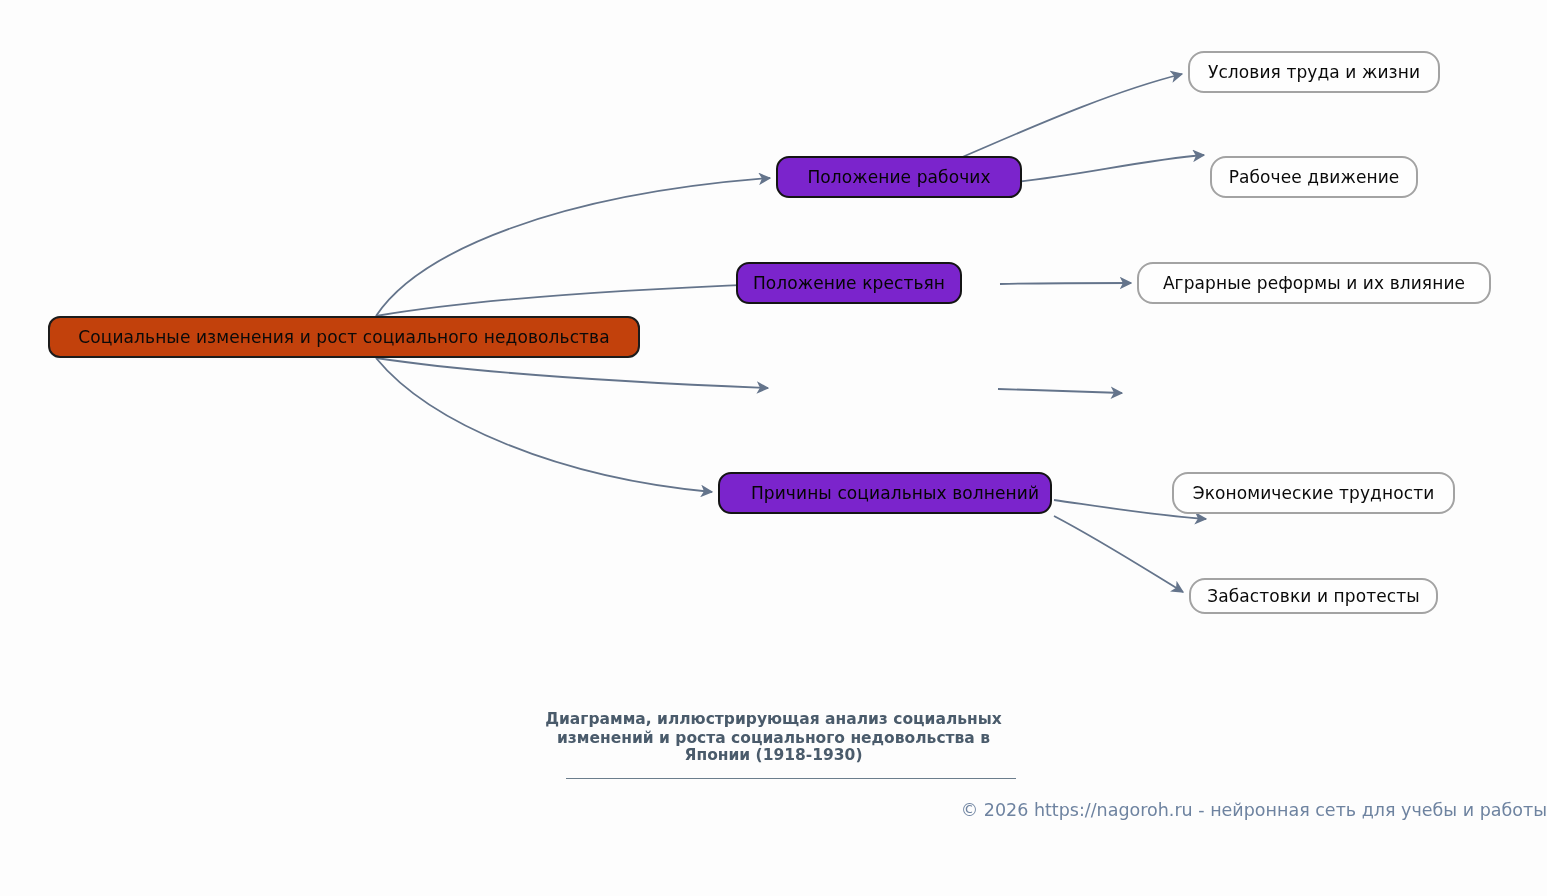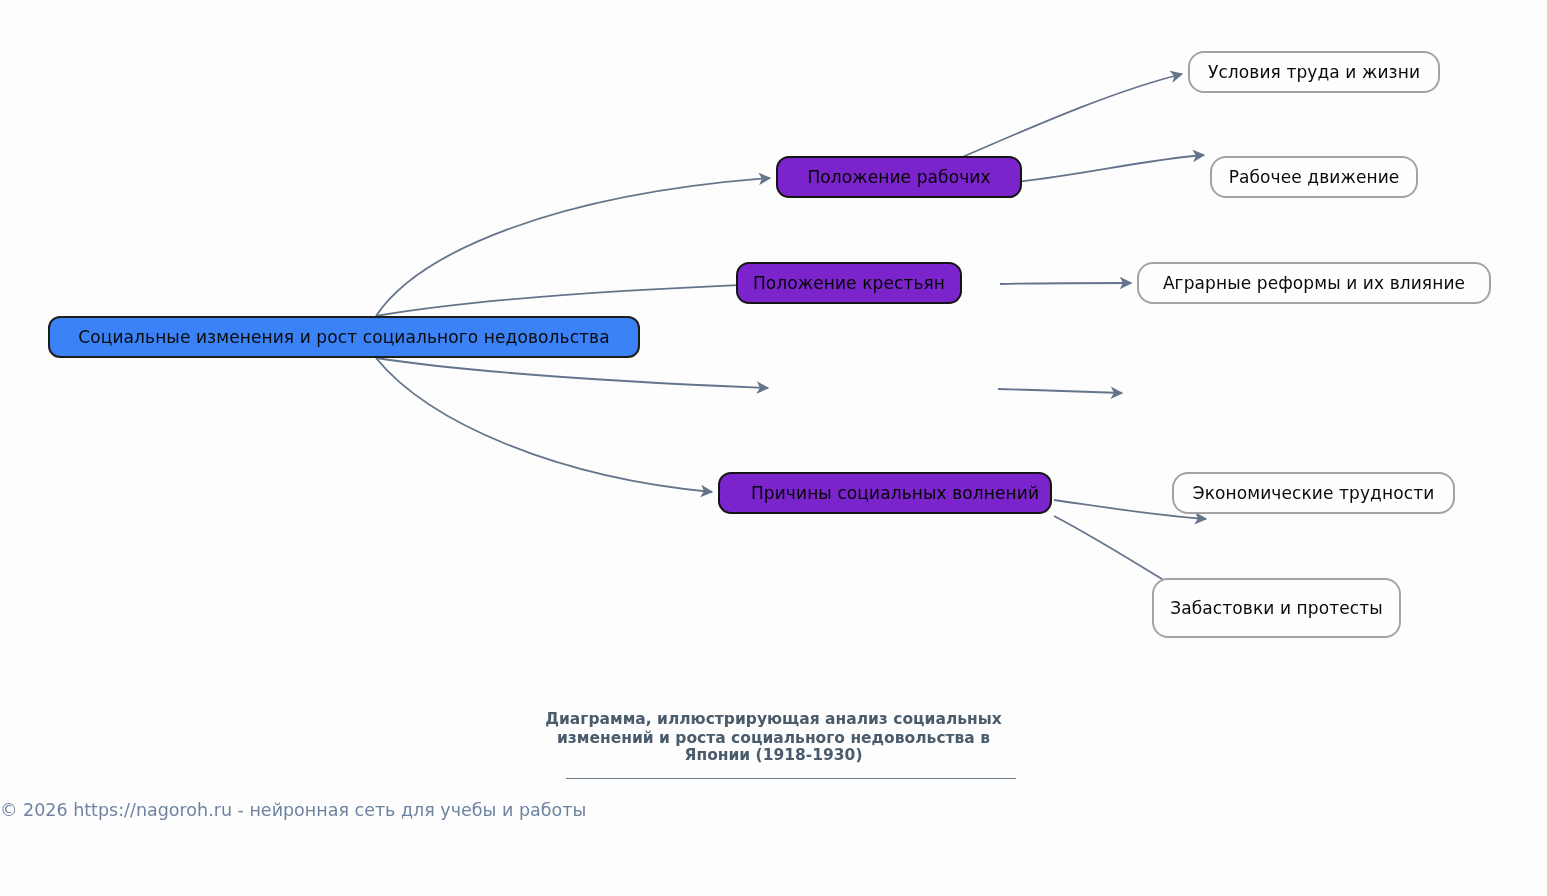--- a/index.html
+++ b/index.html
@@ -33,21 +33,21 @@
     display: flex;
     align-items: center;
     justify-content: center;
     border-radius: 13px;
     white-space: nowrap;
     font-size: 17px;
     line-height: 1;
     letter-spacing: 0.1px;
   }
   .node-root {
-    background: #3b82f6;
+    background: #c2410c;
     border: 2px solid #1c1c1c;
     color: #0a0a0a;
     border-radius: 12px;
   }
   .node-branch {
     background: #7b24cc;
     border: 2px solid #141414;
     color: #050505;
     border-radius: 13px;
   }
@@ -70,21 +70,21 @@
   }
   .caption-line {
     position: absolute;
     height: 0;
     border-top: 1px solid #6b7d8c;
   }
   .footer {
     position: absolute;
     left: 0;
     width: 1547px;
-    text-align: left;
+    text-align: right;
     color: #6e83a0;
     font-size: 17.5px;
     font-family: "DejaVu Sans", sans-serif;
   }
 </style>
 </head>
 <body>
 
 <div id="canvas">
 
@@ -140,21 +140,21 @@
     <span>Аграрные реформы и их влияние</span>
   </div>
 
 
   <div class="node node-branch" style="left:718px; top:472px; width:334px; height:42px;padding-left:20px;">
     <span>Причины социальных волнений</span>
   </div>
   <div class="node node-leaf" style="left:1172px; top:472px; width:283px; height:42px;">
     <span>Экономические трудности</span>
   </div>
-  <div class="node node-leaf" style="left:1152px; top:578px; width:249px; height:60px;">
+  <div class="node node-leaf" style="left:1189px; top:578px; width:249px; height:36px;">
     <span>Забастовки и протесты</span>
   </div>
 
   <div class="caption" style="top:709px;">
     <span>Диаграмма, иллюстрирующая анализ социальных</span>
   </div>
   <div class="caption" style="top:728px;">
     <span>изменений и роста социального недовольства в</span>
   </div>
   <div class="caption" style="top:745px;">

